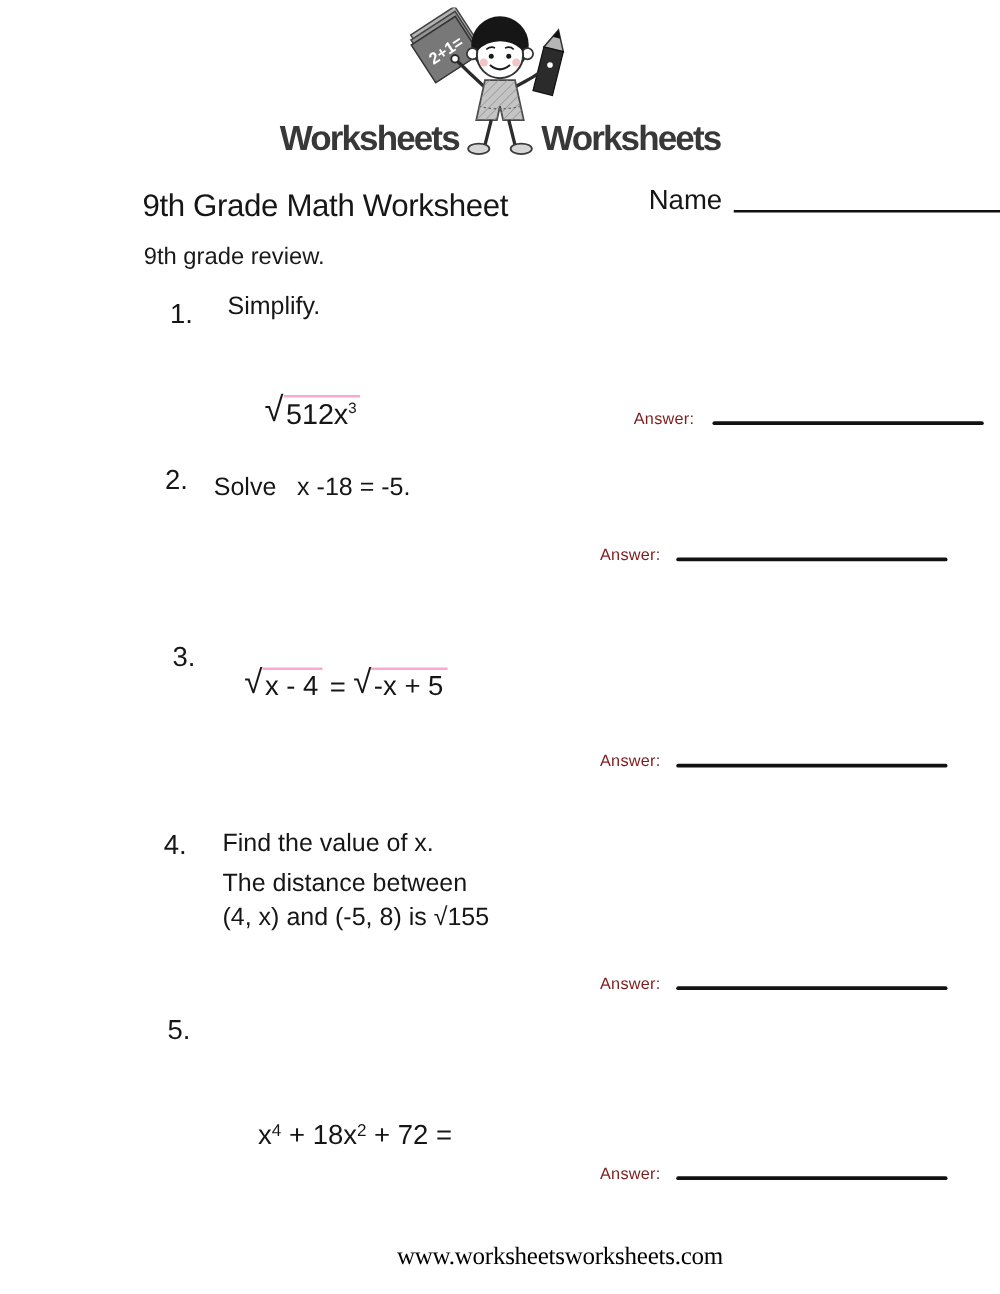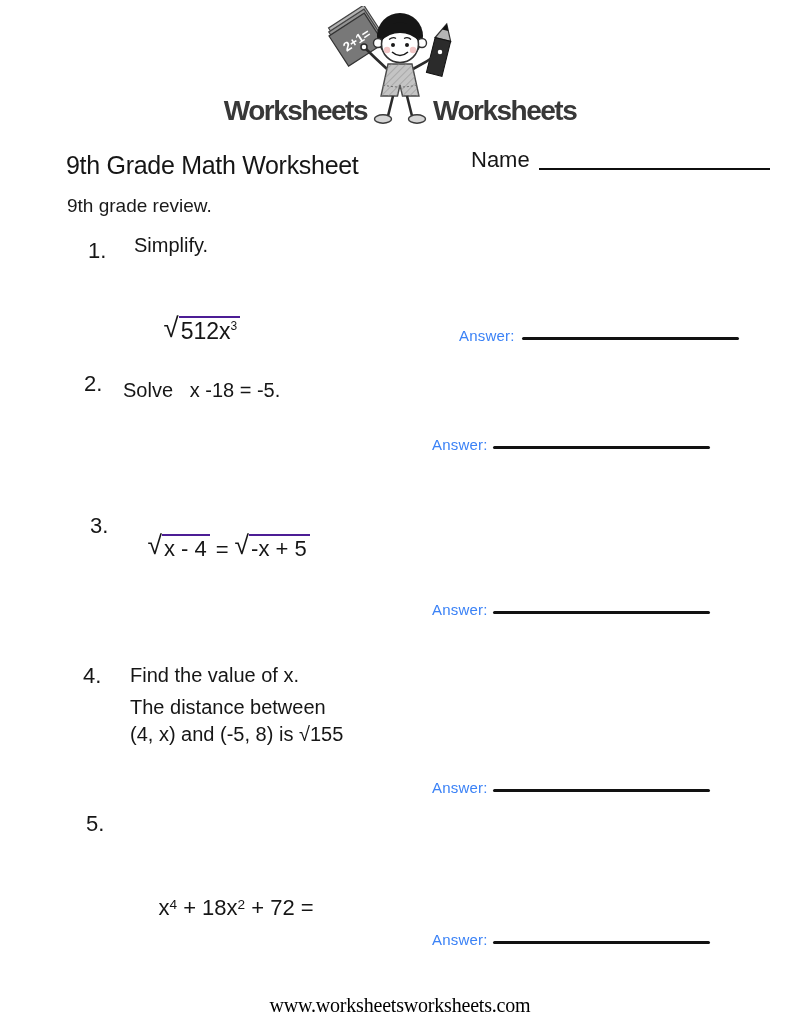--- a/index.html
+++ b/index.html
@@ -5,21 +5,21 @@
   html,body{margin:0;padding:0;background:#ffffff;}
   .page{
     position:relative;
     width:800px;
     height:1035px;
     background:#ffffff;
     font-family:"Liberation Sans","DejaVu Sans",sans-serif;
     color:#1a1a1a;
     overflow:hidden;
   }
-  .abs{position:absolute;}
+  .abs{position:absolute;margin-left:48px;}
 
   
   .logo-row{
     position:absolute; top:6px; left:0; width:100%;
     display:flex; justify-content:center; align-items:flex-end;
   }
   .logo-text{
     font-size:28px; font-weight:700; color:#383838;
     letter-spacing:-1.5px; margin-bottom:3px; white-space:pre;
   }
@@ -32,28 +32,28 @@
   .name-line{ width:231px; height:0; border-bottom:2px solid #0f0f0f; margin-left:9px; margin-bottom:3px;}
   .subtitle{ left:67px; top:195px; font-size:19px;}
 
   
   .pnum{ font-size:22px; color:#161616;}
   .ptext{ font-size:20px; color:#161616; white-space:pre;}
   .pexpr{ font-size:23px; color:#161616; white-space:pre;}
 
   .sqrt{ display:inline-flex; align-items:flex-start; white-space:pre;}
   .rad-sign{ font-size:1.2em; line-height:1; transform:translateY(-2px); display:inline-block;}
-  .radicand{ border-top:2px solid #4c1d95; line-height:1.08; padding:1px 3px 0 2px; display:inline-block;}
+  .radicand{ border-top:2px solid #f9a8d4; line-height:1.08; padding:1px 3px 0 2px; display:inline-block;}
   .radicand sup{ font-size:0.52em; line-height:0; vertical-align:super;}
   .eq-sign{ display:inline-block; vertical-align:top; padding-top:3px; margin:0 6px;}
 
   .exp-sup{ font-size:0.62em; position:relative; top:-0.45em; line-height:0;}
 
   
-  .ans-label{ font-size:15px; font-weight:500; color:#3b82f6; letter-spacing:0.2px;}
+  .ans-label{ font-size:13px; font-weight:500; color:#7f1d1d; letter-spacing:0.2px;}
   .ans-line{ height:3px; background:#121212; border-radius:2px;}
 
   
   .footer-url{ left:0; top:994px; width:100%; text-align:center; font-size:20px; color:#000000; letter-spacing:-0.2px;font-family:Liberation Serif, serif;}
 </style>
 </head>
 <body>
 
 <div class="page">
 

